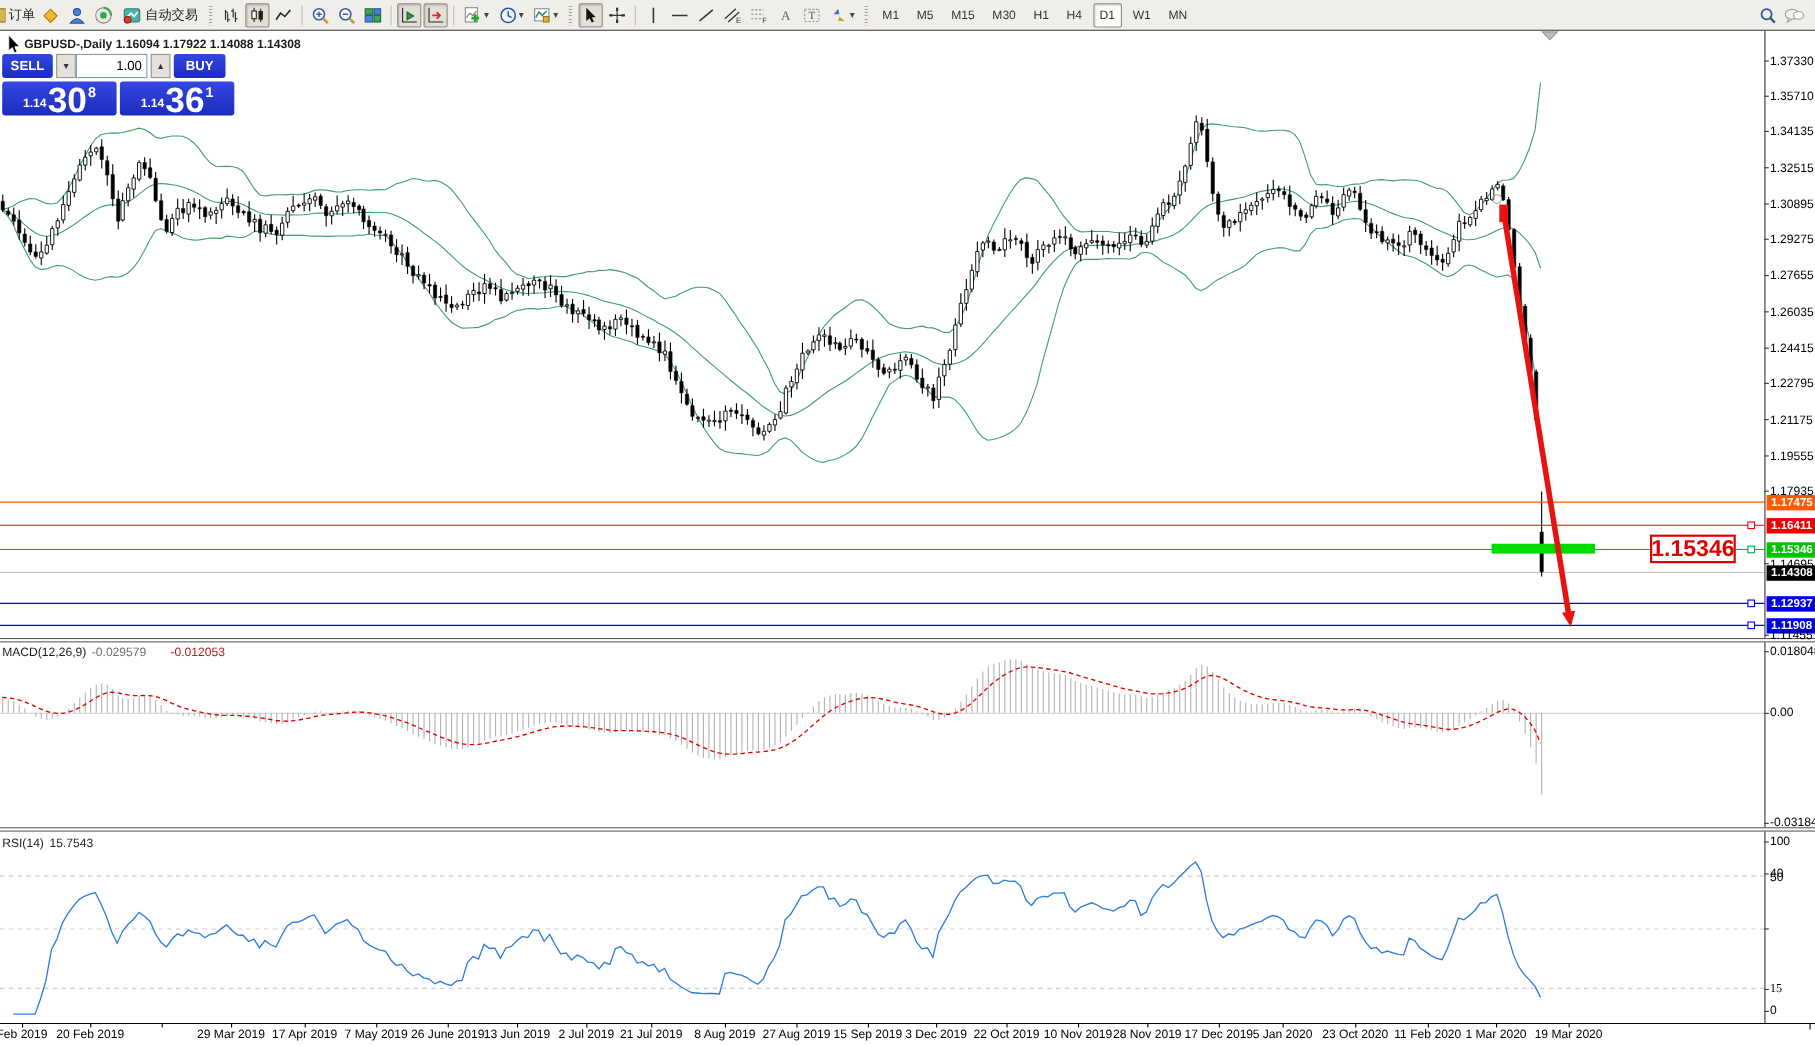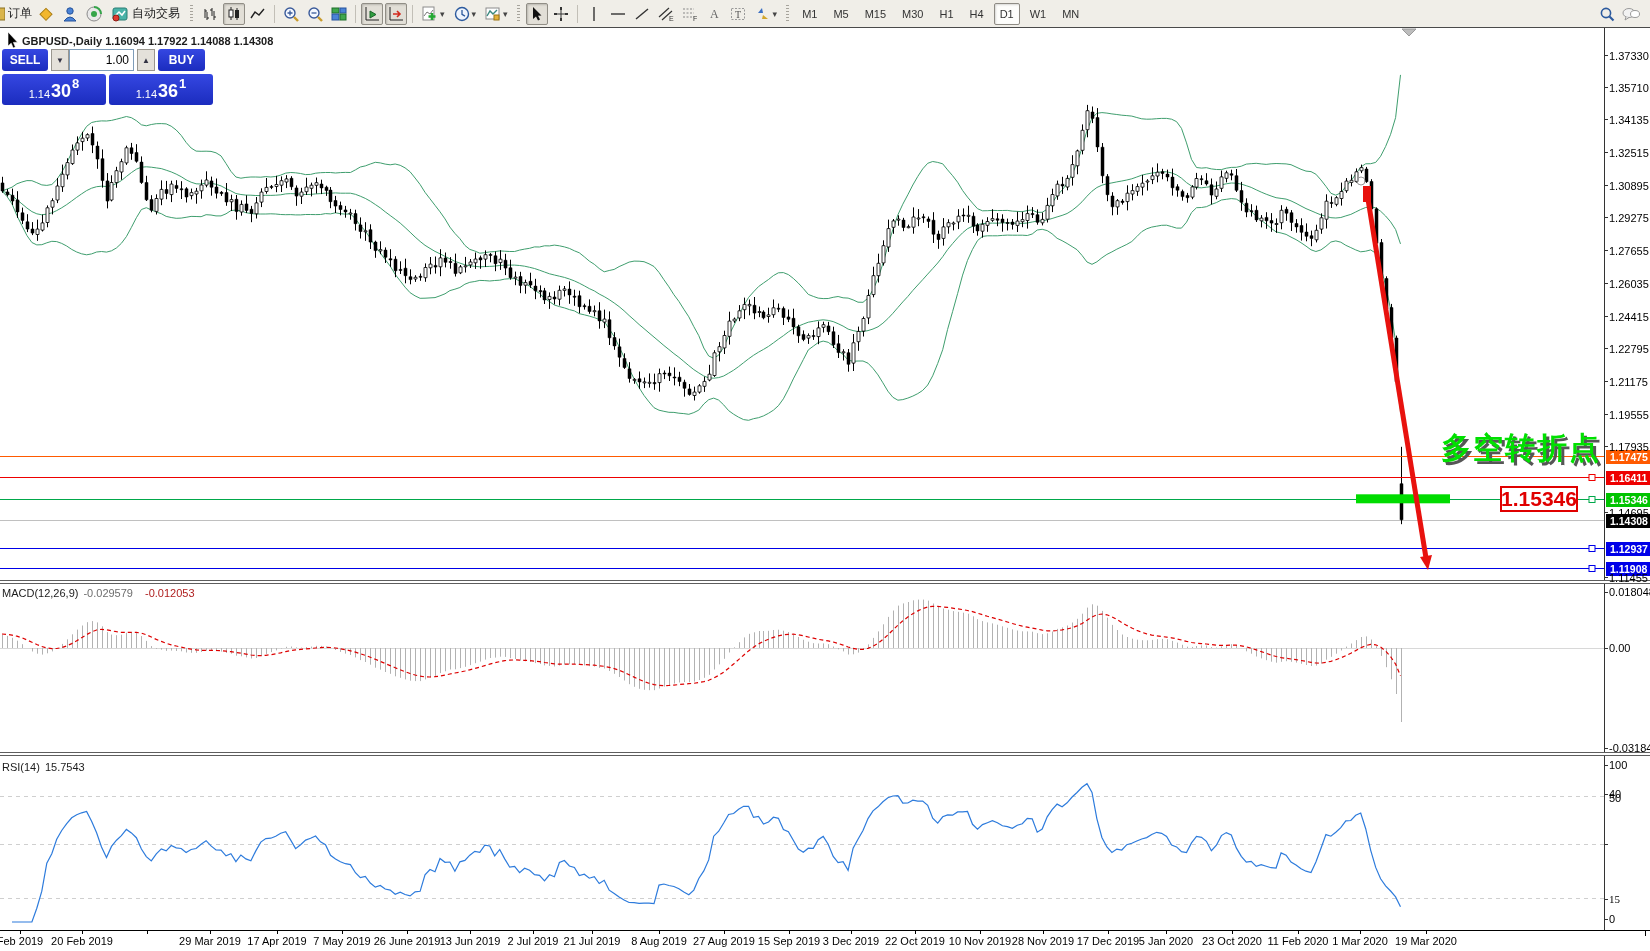--- a/index.html
+++ b/index.html
@@ -22,40 +22,40 @@
   
   #cv{position:absolute;left:0;top:0;z-index:1;}
   #overlay{position:absolute;left:0;top:0;width:1650px;height:951px;z-index:2;pointer-events:none;}
   #overlay > *{pointer-events:auto;}
   .axlbl{position:absolute;font-size:11px;color:#000;line-height:12px;}
   .axis-chip{position:absolute;left:1606px;width:44px;height:14px;color:#fff;
     font-size:10.5px;font-weight:bold;line-height:14px;padding-left:4px;box-sizing:border-box;}
   #chart-title{position:absolute;left:22px;top:35px;font-size:11px;font-weight:bold;color:#1c1c1c;}
   .paneltitle{position:absolute;left:2px;font-size:11px;color:#1c1c1c;}
   .paneltitle .v1{color:#6e6e6e;margin-left:5px;}
-  .paneltitle .v2{color:#b02020;margin-left:12px;}
+  .paneltitle .v2{color:#b02020;margin-left:22px;}
   .splitter{position:absolute;left:0;width:1650px;height:4px;background:#fff;
     border-top:1px solid #5e5e5e;border-bottom:1px solid #5e5e5e;box-sizing:border-box;cursor:row-resize;}
   
   #trade-panel{position:absolute;left:2px;top:49px;width:211px;z-index:3;}
   .tp-row1{display:flex;height:22px;}
   .tp-blue{background:linear-gradient(#3547e2,#1b2cbe);color:#fff;border-radius:3px;
     display:flex;align-items:center;justify-content:center;}
   #sell-btn{width:46px;font-size:12px;font-weight:bold;}
   #buy-btn{width:47px;font-size:12px;font-weight:bold;margin-left:3px;}
   .spin{width:18px;background:#e4e1da;border:1px solid #9a978f;box-sizing:border-box;
     display:flex;align-items:center;justify-content:center;font-size:8px;color:#334;margin-left:3px;}
   #vol-field{width:65px;background:#fff;border:1px solid #7f9db9;box-sizing:border-box;margin-left:0;
     font-size:12px;color:#000;text-align:right;padding:0 4px;display:flex;align-items:center;justify-content:flex-end;}
   .tp-row2{display:flex;margin-top:3px;height:31px;}
   .bigpx{flex-direction:row;align-items:flex-end;padding-bottom:2px;}
   #sell-px{width:104px;}
   #buy-px{width:104px;margin-left:3px;}
-  .px-small{font-size:11px;font-weight:normal;margin:0 1px 3px 0;}
-  .px-big{font-size:18px;font-weight:bold;line-height:24px;}
+  .px-small{font-size:11px;font-weight:bold;margin:0 1px 3px 0;}
+  .px-big{font-size:32px;font-weight:bold;line-height:24px;}
   .px-sup{font-size:13px;font-weight:bold;margin:0 0 12px 1px;}
   
   #cn-note{position:absolute;right:49px;top:428px;font-size:30px;font-weight:bold;color:#00e000;
     letter-spacing:2px;text-shadow:3px 3px 0 #565656;font-family:"DejaVu Sans",sans-serif;}
   #price-callout{position:absolute;left:1500px;top:486px;width:78px;height:26px;background:#fff;
     border:2px solid #e00000;color:#e00000;font-size:21px;font-weight:bold;display:flex;
     align-items:center;justify-content:center;box-sizing:border-box;}
 </style>
 </head>
 <body>
@@ -370,21 +370,20 @@
     <div class="splitter" style="top:580px"></div>
     <div class="splitter" style="top:752px"></div>
 
     <div class="paneltitle" style="top:587px">
       <span>MACD(12,26,9)</span><span class="v1">-0.029579</span><span class="v2">-0.012053</span>
     </div>
     <div class="paneltitle" style="top:761px">
       <span>RSI(14)</span><span style="margin-left:5px">15.7543</span>
     </div>
 
-    <div id="cn-note">多空转折点</div>
     <div id="price-callout">1.15346</div>
   <div class="axis-chip" style="top: 449.5px; background: rgb(255, 90, 0);">1.17475</div>
       <div class="axis-chip" style="top: 470.5px; background: rgb(238, 0, 0);">1.16411</div>
       <div class="axis-chip" style="top: 492.5px; background: rgb(0, 196, 0);">1.15346</div>
       <div class="axis-chip" style="top: 541.5px; background: rgb(0, 0, 232);">1.12937</div>
       <div class="axis-chip" style="top: 561.5px; background: rgb(0, 0, 232);">1.11908</div>
       <div class="axis-chip" style="top: 513.5px; background: rgb(0, 0, 0);">1.14308</div>
       <div class="axlbl" style="left: 1609px; top: 49.5px;">1.37330</div>
       <div class="axlbl" style="left: 1609px; top: 81.5px;">1.35710</div>
       <div class="axlbl" style="left: 1609px; top: 113.5px;">1.34135</div>

